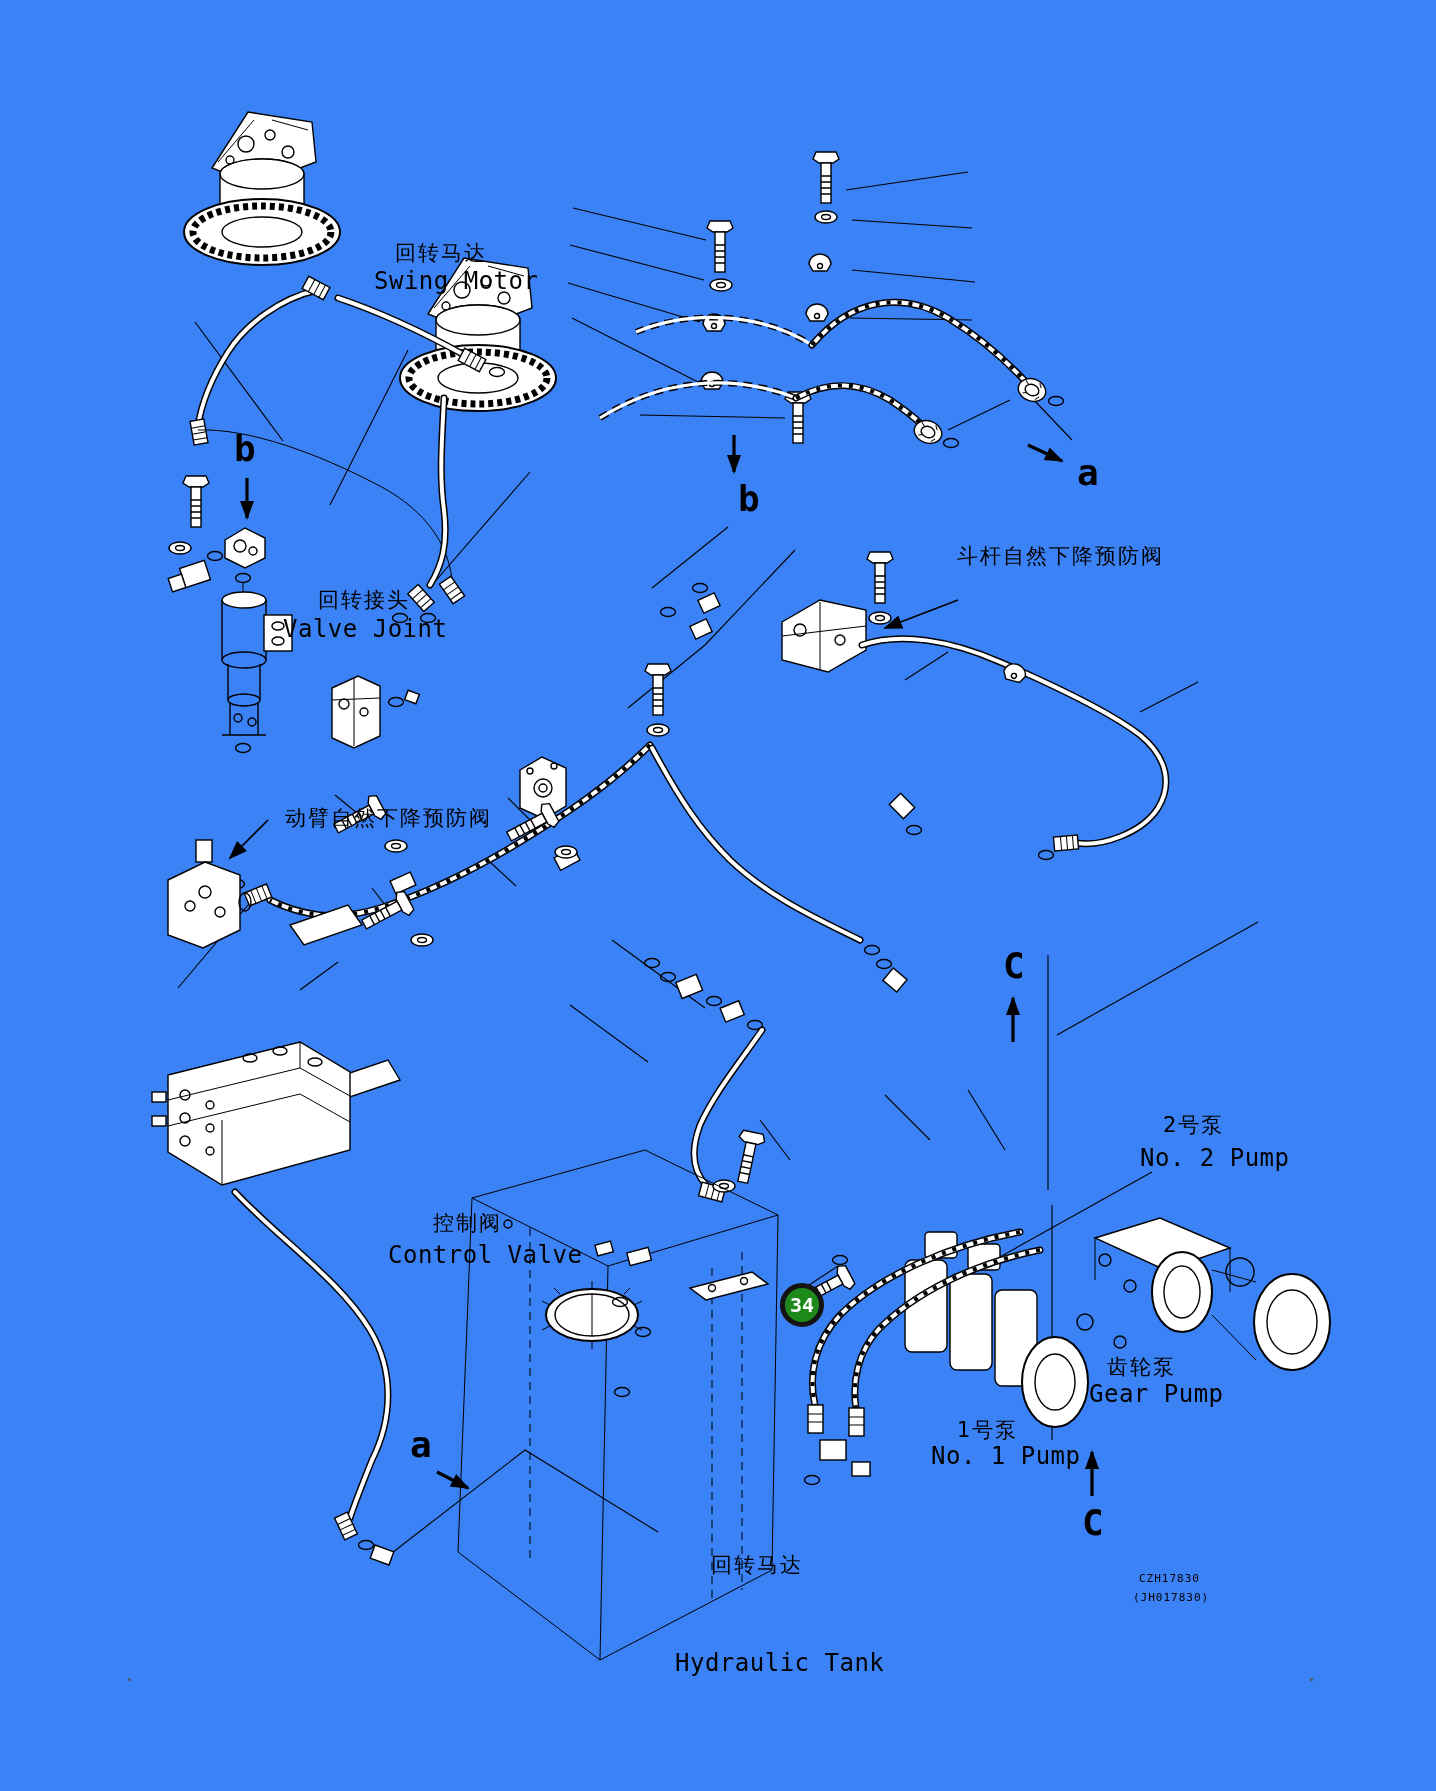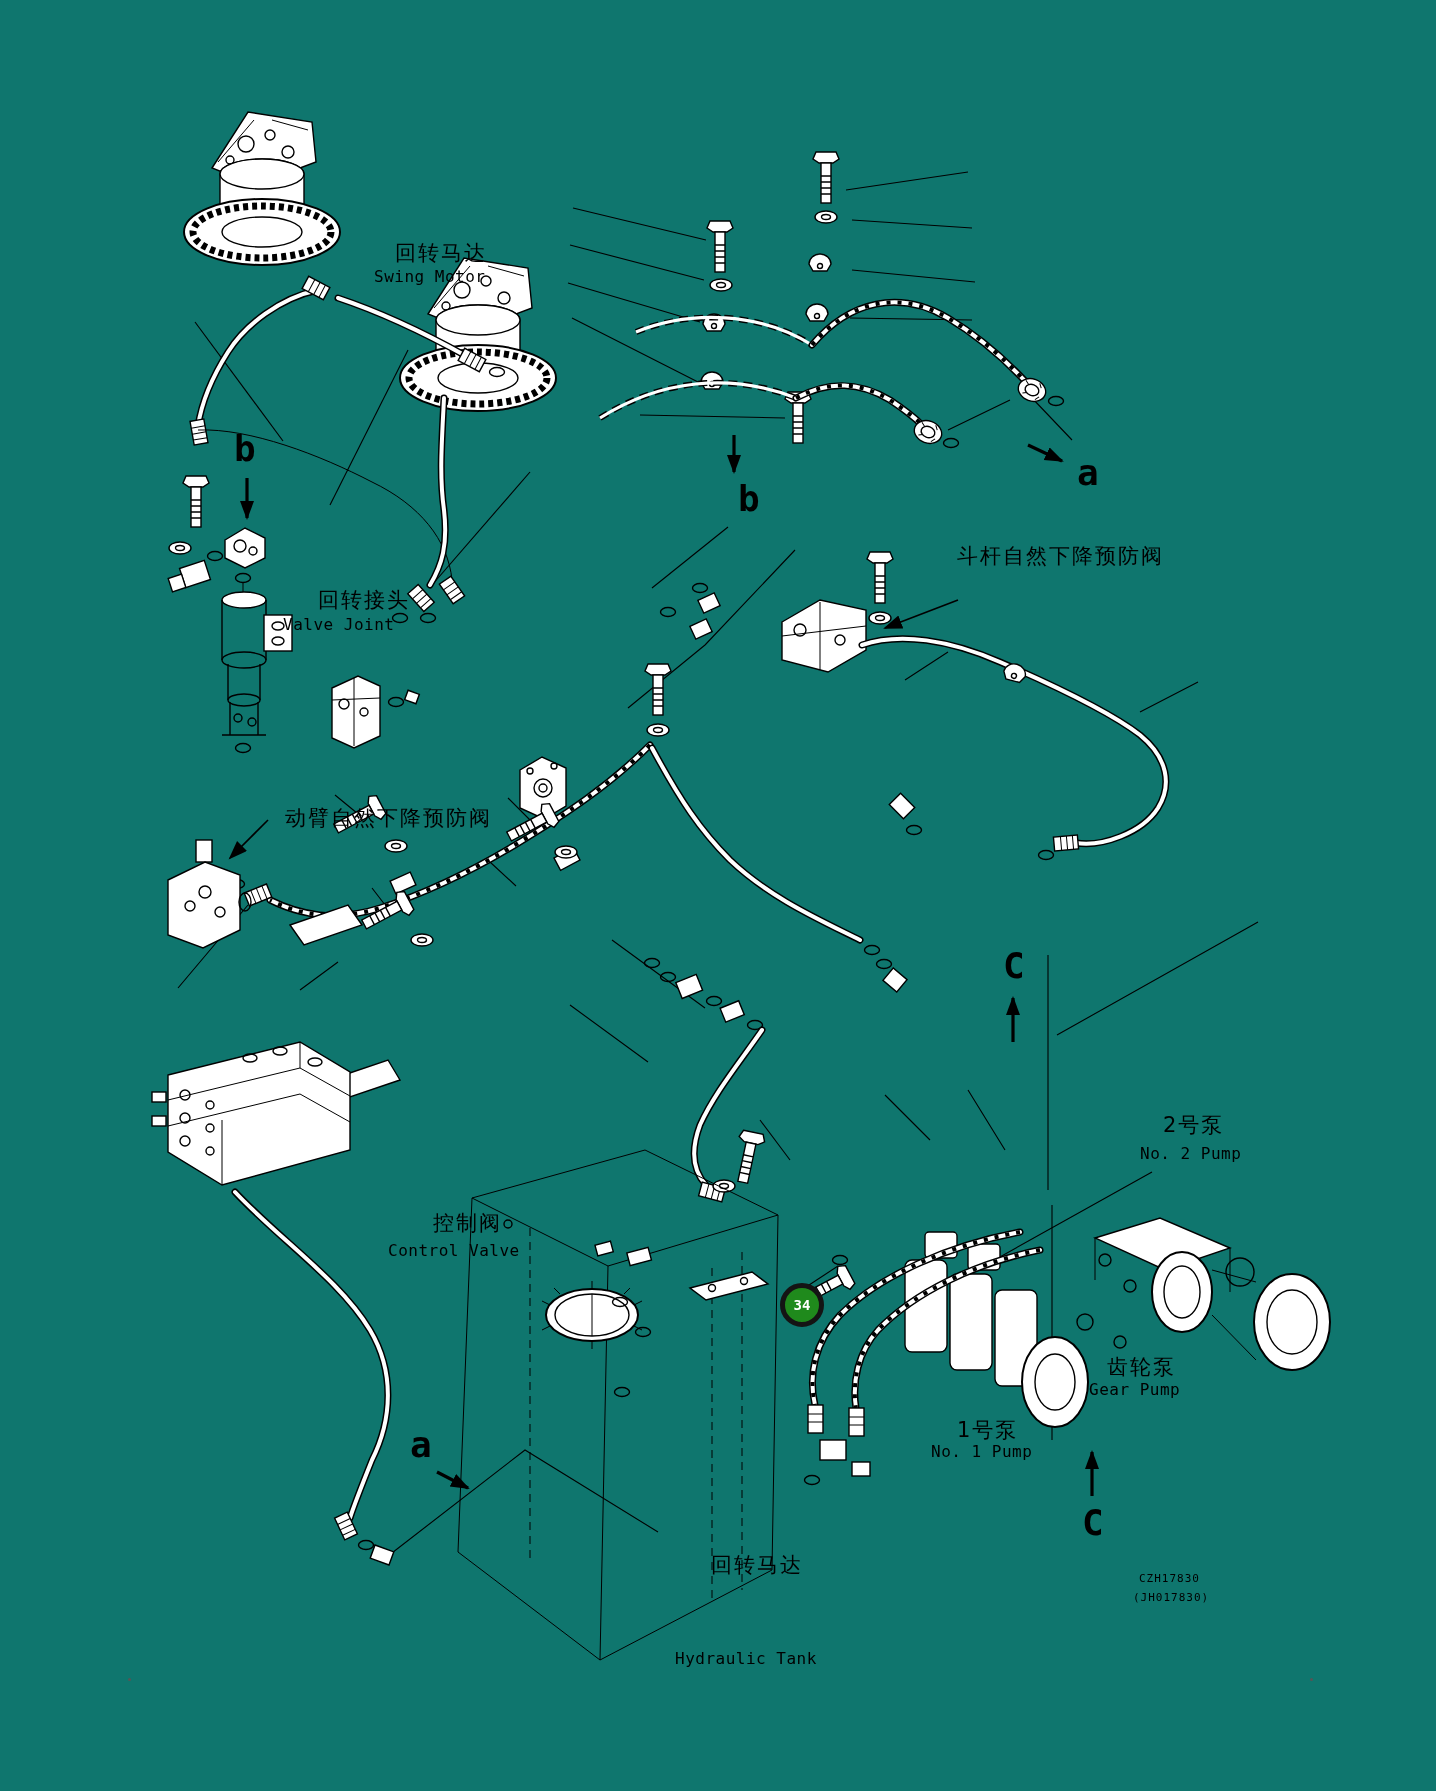--- a/index.html
+++ b/index.html
@@ -1,17 +1,17 @@
 <!DOCTYPE html>
 <html><head>
 <meta charset="utf-8">
 <style>
   html,body{margin:0;padding:0;background:#e8e8e8;}
   .page{
-    position:relative;width:1436px;height:1791px;background:#0f766e;
+    position:relative;width:1436px;height:1791px;background:#3b82f6;
     font-family:"DejaVu Sans Mono","DejaVu Sans",monospace;color:#000;overflow:hidden;
     margin:0 auto;
   }
   svg.art{position:absolute;left:0;top:0;width:1436px;height:1791px;}
   
   .ln{stroke:#000;fill:none;stroke-width:1.4;}
   .ln2{stroke:#000;fill:none;stroke-width:2;}
   .fillw{fill:#fff;}
   .thin{stroke:#000;fill:none;stroke-width:1;}
   .dash{stroke-dasharray:8 6;}
@@ -20,26 +20,26 @@
   .hoseI{stroke:#fff;stroke-width:4;fill:none;stroke-linecap:round;}
   .braid{stroke:#000;stroke-width:4;fill:none;stroke-dasharray:4 7;}
   .dashO{stroke:#000;stroke-width:6;fill:none;stroke-dasharray:9 6;}
   .dashI{stroke:#fff;stroke-width:3.2;fill:none;}
   .leader{stroke:#000;stroke-width:1.1;fill:none;}
   .callout{stroke:#000;stroke-width:3.2;fill:none;}
   .callout-thin{stroke:#000;stroke-width:1.6;fill:none;}
   
   .t{position:absolute;white-space:nowrap;line-height:1.15;}
   .zh{font-size:21px;letter-spacing:2px;font-family:"DejaVu Sans","DejaVu Sans Mono",sans-serif;}
-  .en{font-size:16px;letter-spacing:0.5px;}
+  .en{font-size:24px;letter-spacing:0.5px;}
   .mk{position:absolute;font-size:36px;font-weight:bold;white-space:nowrap;}
   .code{position:absolute;font-size:11px;letter-spacing:1px;}
   .badge{
     position:absolute;left:780px;top:1283px;width:34px;height:34px;border-radius:50%;
-    background:#1f8a1c;border:5px solid #141414;color:#fff;font-size:14px;font-weight:bold;
+    background:#1f8a1c;border:5px solid #141414;color:#fff;font-size:20px;font-weight:bold;
     display:flex;align-items:center;justify-content:center;cursor:pointer;
   }
   .dot{position:absolute;width:3px;height:3px;background:#555;border-radius:50%;}
 </style>
 </head>
 <body>
 
 <div class="page">
 
   <svg class="art" viewBox="0 0 1436 1791">

